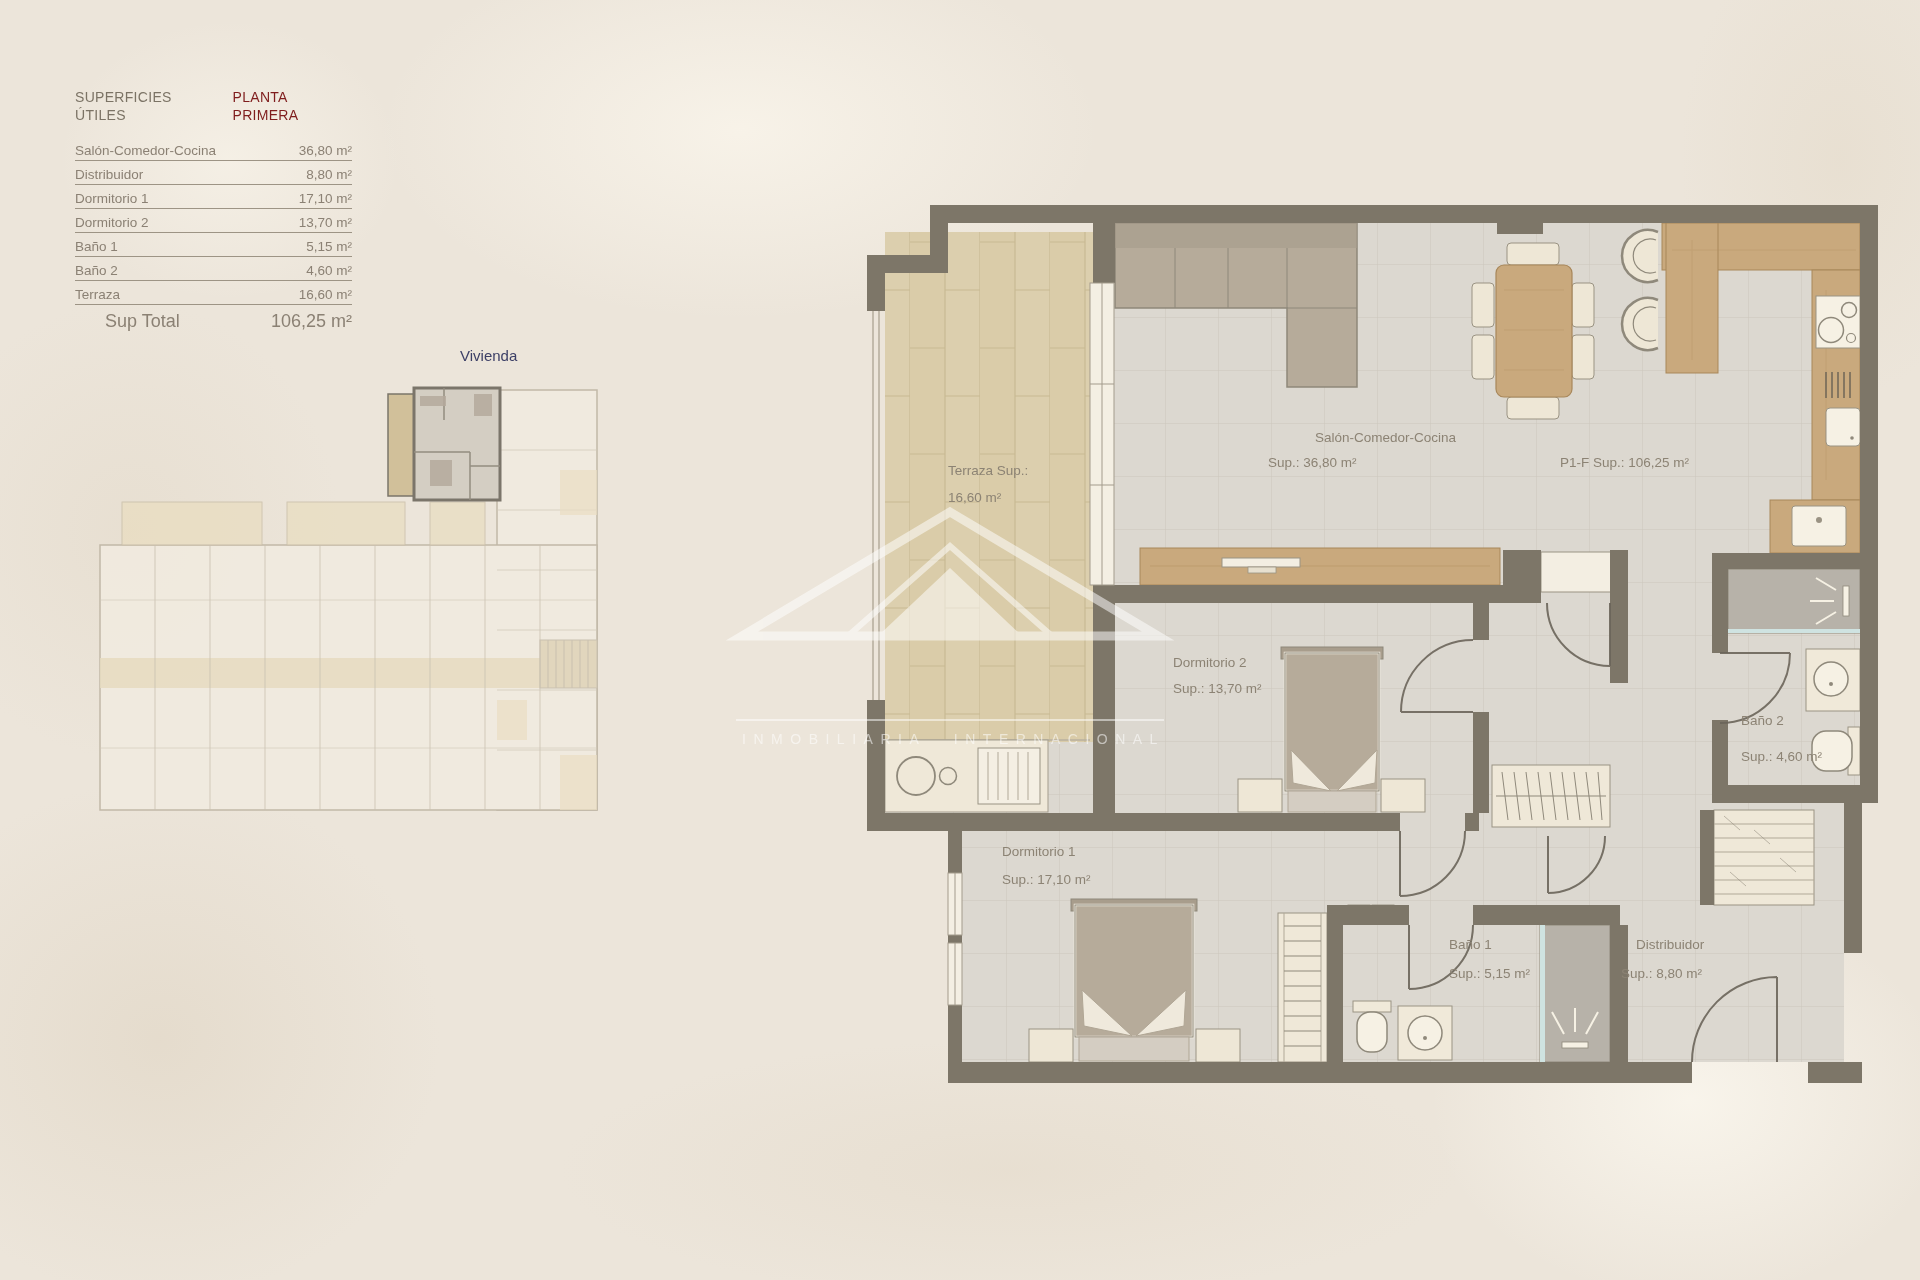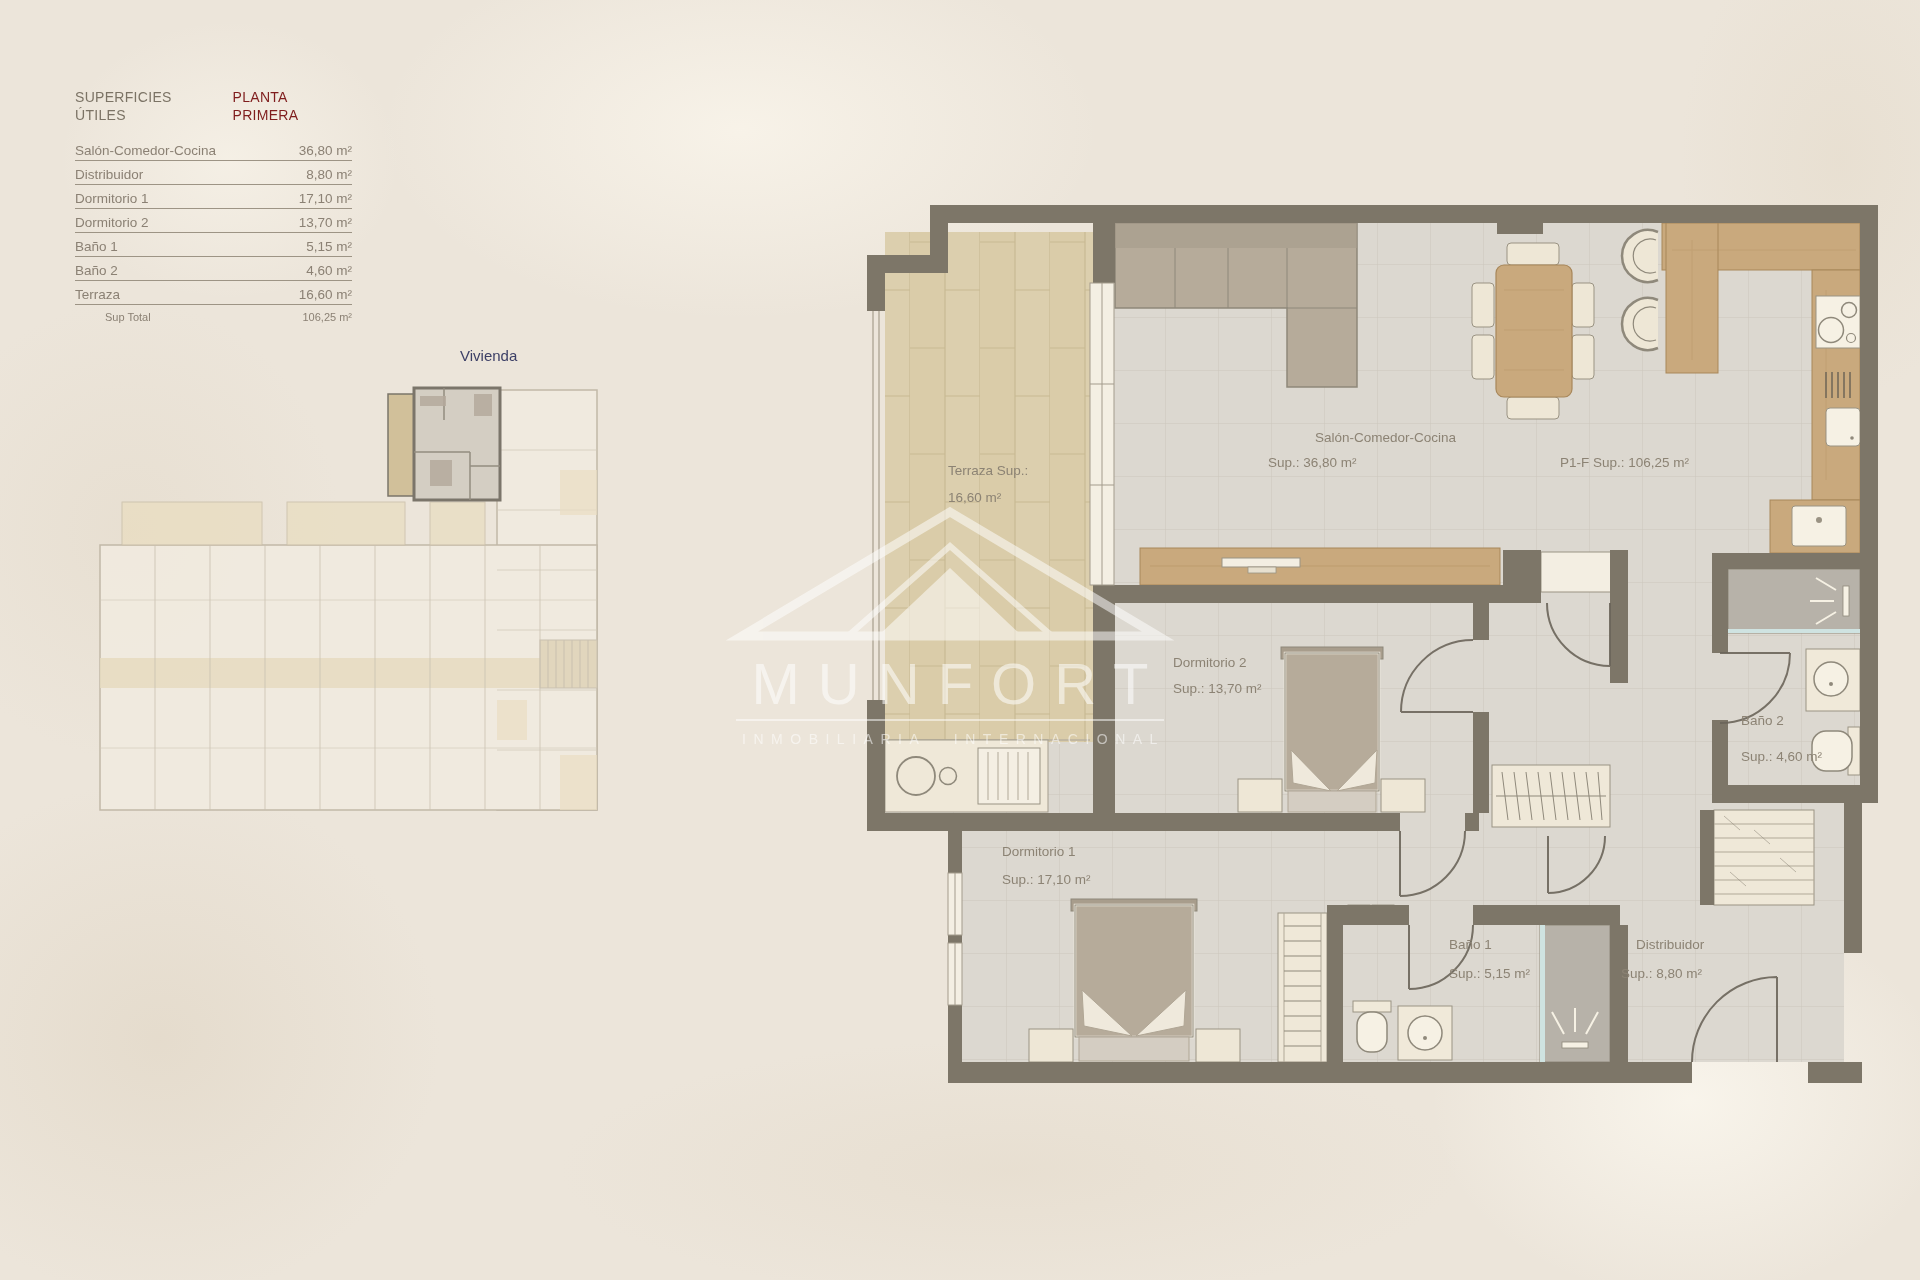--- a/index.html
+++ b/index.html
@@ -16,21 +16,21 @@
 
   svg.art{position:absolute;left:0;top:0;width:1920px;height:1280px;}
 
   
   .areas{position:absolute;left:75px;top:88px;width:277px;}
   .areas-head{display:flex;gap:12px;font-size:14px;letter-spacing:.3px;line-height:18px;margin-bottom:13px;}
   .areas-head .t1{color:#7b7365;}
   .areas-head .t2{color:#7f1d1d;}
   .arow{display:flex;justify-content:space-between;align-items:flex-end;height:21px;
         border-bottom:1px solid #9d9485;font-size:13.5px;color:#8b8174;padding-bottom:2px;}
-  .atotal{display:flex;justify-content:space-between;font-size:11px;color:#8b8174;
+  .atotal{display:flex;justify-content:space-between;font-size:18px;color:#8b8174;
           padding:6px 0 0 30px;}
 
   .lbl{position:absolute;font-size:13.5px;color:#8c8374;white-space:nowrap;line-height:14px;}
   .navy{color:#3c3f66;font-size:15px;}
 
   
   .wm{position:absolute;color:rgba(255,255,255,.55);white-space:nowrap;}
   .wm-brand{left:950px;top:650px;transform:translateX(-50%);font-size:58px;letter-spacing:18px;padding-left:18px;font-weight:400;}
   .wm-line{position:absolute;left:736px;top:719px;width:428px;height:2px;background:rgba(255,255,255,.5);}
   .wm-tag{left:950px;top:731px;transform:translateX(-50%);font-size:14px;letter-spacing:7.5px;word-spacing:17px;padding-left:7px;}
@@ -338,21 +338,20 @@
       <span>16,60 m²</span>
     </div>
     <div class="atotal">
       <span>Sup Total</span>
       <span>106,25 m²</span>
     </div>
   </div>
 
   <div class="lbl navy" style="left:460px;top:349px;">Vivienda</div>
 
-  <div class="wm wm-brand">MUNFORT</div>
   <div class="wm-line"></div>
   <div class="wm wm-tag">INMOBILIARIA INTERNACIONAL</div>
 
   <div class="lbl" style="left:948px;top:464px;">Terraza Sup.:</div>
   <div class="lbl" style="left:948px;top:491px;">16,60 m²</div>
 
   <div class="lbl" style="left:1315px;top:431px;">Salón-Comedor-Cocina</div>
   <div class="lbl" style="left:1268px;top:456px;">Sup.: 36,80 m²</div>
 
   <div class="lbl" style="left:1560px;top:456px;">P1-F Sup.: 106,25 m²</div>

